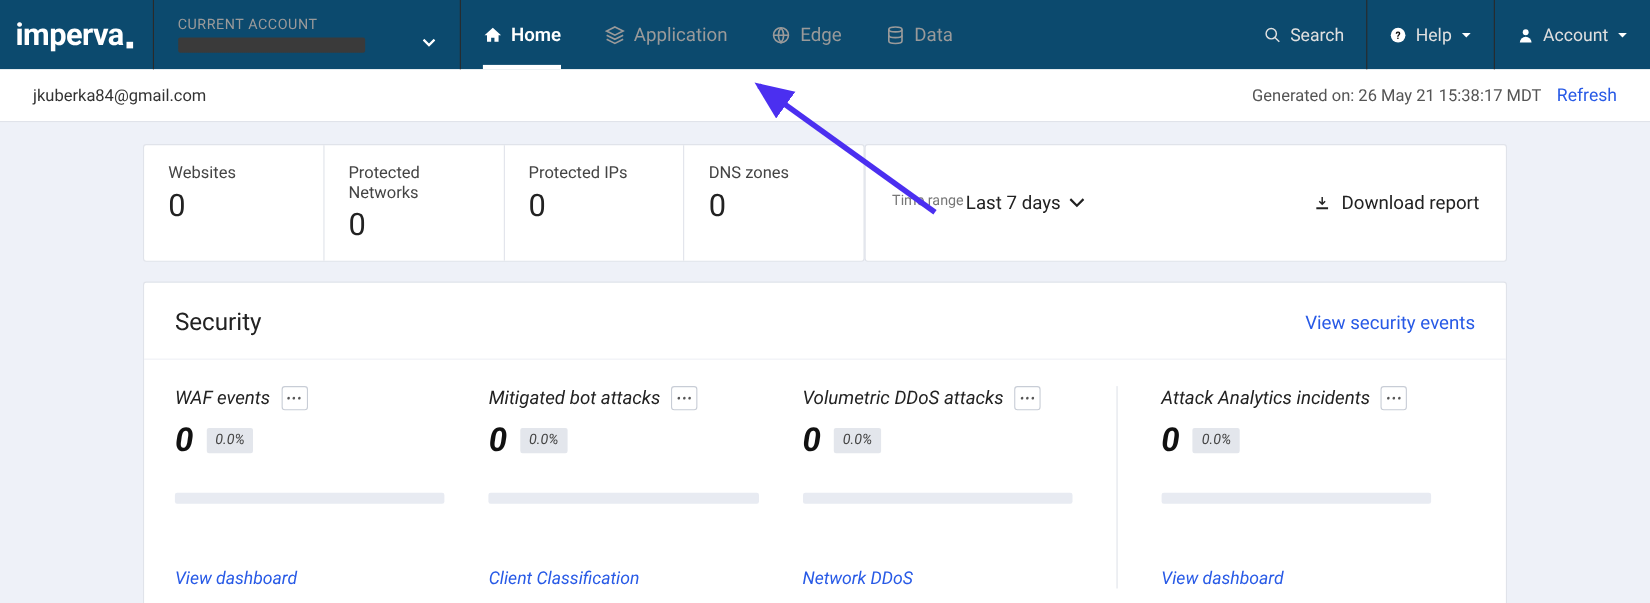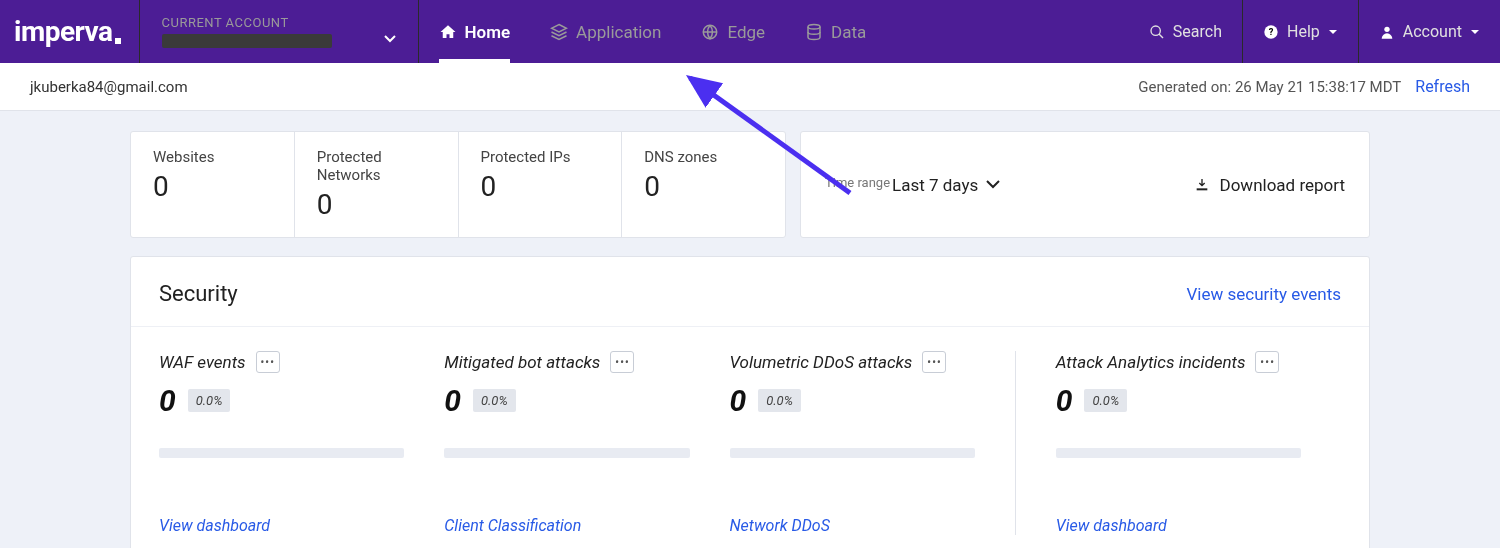--- a/index.html
+++ b/index.html
@@ -1,19 +1,19 @@
 <!DOCTYPE html>
 <html><head>
 <meta charset="utf-8">
 <style>
   * { box-sizing: border-box; margin: 0; padding: 0; }
   body { font-family: -apple-system, BlinkMacSystemFont, "Segoe UI", Roboto, Helvetica, Arial, sans-serif; background: #eef1f8; color: #1a1a1a; width: 1500px; }
   
   
-  .topnav { background: #4c1d95; color: #fff; height: 63px; display: flex; align-items: stretch; }
+  .topnav { background: #0c4a6e; color: #fff; height: 63px; display: flex; align-items: stretch; }
   .logo-cell { display: flex; align-items: center; padding: 0 18px 0 14px; }
   .logo { font-size: 28px; font-weight: 700; letter-spacing: -0.5px; color: #fff; display: flex; align-items: flex-end; }
   .logo .dot { display:inline-block; width:6px; height:6px; background:#fff; margin-left:2px; margin-bottom:4px; }
   .account-cell { border-left: 1px solid #2a2a2a; border-right: 1px solid #2a2a2a; padding: 20px 22px; display:flex; flex-direction:column; justify-content:center; min-width: 280px; position:relative;}
   .account-label { font-size: 13px; color: #9a9a9a; letter-spacing:0.5px; }
   .account-value-row { display:flex; align-items:center; gap:10px; }
   .account-value { font-size: 15px; color: #555; filter: blur(0px); background: linear-gradient(#3a3a3a,#3a3a3a); color: transparent; border-radius:2px; height:14px; width:170px; margin-top:4px;}
   .account-caret { color:#fff; margin-left:auto; }
   .nav-items { display:flex; align-items:stretch; }
   .nav-item { display:flex; align-items:center; gap:8px; padding:0 20px; color:#9a9a9a; font-size:17px; cursor:pointer; position:relative;}
@@ -26,21 +26,21 @@
   
   
   .subheader { background:#fff; border-bottom:1px solid #e0e3ea; padding: 14px 30px; display:flex; align-items:center; font-size:15px; color:#333;justify-content:flex-end; }
   .subheader .gen { margin-left:auto; color:#555; font-size:15px; display:flex; align-items:center; gap:14px;}
   .refresh-link { color:#285ae6; cursor:pointer; font-size:16px;}
   
   
   .main { padding: 20px 130px; position:relative; }
   
   
-  .summary-row { display:flex; gap:14px; }
+  .summary-row { display:flex; }
   .summary-cards { background:#fff; border:1px solid #e0e3ea; border-radius:3px; display:flex; flex:0 0 656px; }
   .summary-card { flex:1; padding:16px 22px; border-right:1px solid #e0e3ea; }
   .summary-card:last-child { border-right:none; }
   .summary-title { font-size:15px; color:#444; }
   .summary-value { font-size:28px; font-weight:400; margin-top:4px; color:#222;}
   .timerange-card { background:#fff; border:1px solid #e0e3ea; border-radius:3px; flex:1; display:flex; align-items:center; padding:12px 24px; }
   .timerange-left { display:flex; flex-direction:row; gap:2px;text-align:center; }
   .timerange-label { font-size:13px; color:#777; }
   .timerange-value { font-size:17px; color:#222; display:flex; align-items:center; gap:8px; cursor:pointer;}
   .download-report { margin-left:auto; display:flex; align-items:center; gap:10px; font-size:17px; color:#222; cursor:pointer;justify-content:center;}

